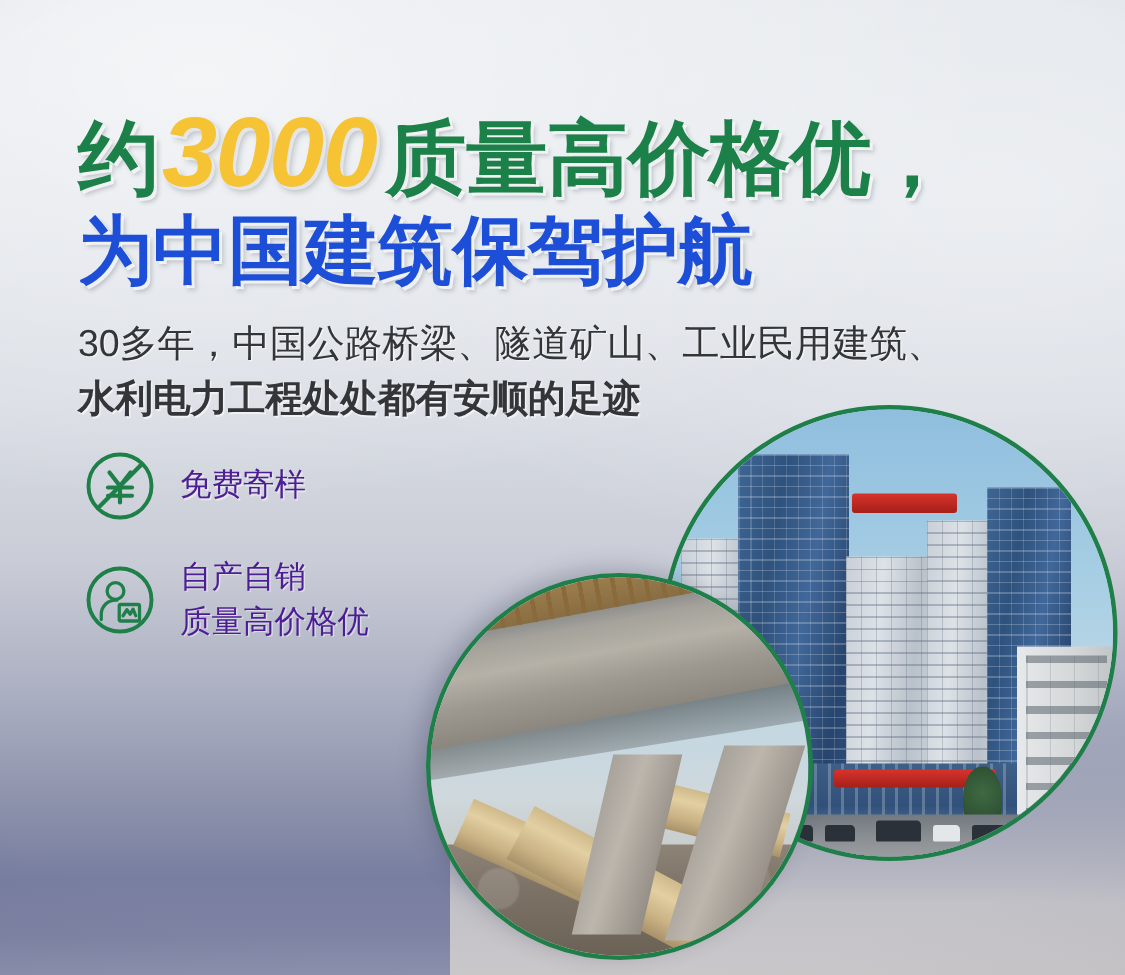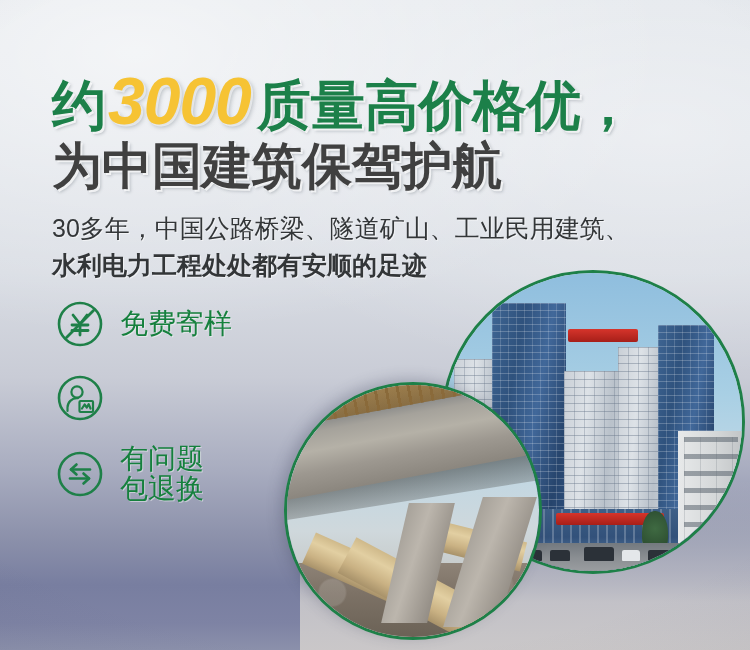--- a/index.html
+++ b/index.html
@@ -66,21 +66,21 @@
   .headline1 .num {
     color:#f6c334; font-size:66px;
     font-style:italic; font-weight:bold;
     letter-spacing:-1px;
     padding:0 6px 0 2px;
     text-shadow:2px 2px 0 rgba(255,255,255,.55), 3px 3px 4px rgba(90,100,110,.35);
     margin-top:29px;
   }
   .headline2 {
     font-size:50px; line-height:56px;
-    font-weight:bold; color:#404040;
+    font-weight:bold; color:#1d4ed8;
     margin-top:4px;
     text-shadow:2px 2px 0 rgba(255,255,255,.75), 3px 3px 3px rgba(90,100,110,.30);
     white-space:nowrap;
   }
   .subline {
     margin-top:16px;
     font-size:25px; line-height:37px;
     color:#333638;
     white-space:nowrap;
     text-shadow:1px 1px 0 rgba(255,255,255,.55);
@@ -92,22 +92,22 @@
     display:flex; align-items:center;
     margin-bottom:18px;
     min-height:56px;
   }
   .feature .ficon {
     flex:0 0 52px; width:52px; height:52px;
     margin-right:14px;
   }
   .feature .ficon svg { display:block; width:52px; height:52px; }
   .feature .flabel {
-    font-size:28px; line-height:30px;
-    color:#15803d;
+    font-size:21px; line-height:30px;
+    color:#4c1d95;
     white-space:pre-line;
     text-shadow:1px 1px 0 rgba(255,255,255,.45);
   }
 
   
   .photo-circle {
     position:absolute; border-radius:50%;
     overflow:hidden;
     border:3px solid #1e8048;
   }
@@ -324,33 +324,20 @@
         <svg viewBox="0 0 52 52" fill="none" stroke="#1e8048" stroke-width="2.6">
           <circle cx="26" cy="26" r="21"></circle>
           <g stroke-width="2.2" stroke-linecap="round" stroke-linejoin="round">
             <circle cx="23" cy="20" r="5.6"></circle>
             <path d="M13.5 39 v-3.5 c0 -5.2 4.3 -9.4 9.5 -9.4 h1"></path>
             <rect x="25.5" y="29" width="13.5" height="11" rx="1"></rect>
             <path d="M28 36.5 l2.6 -4 l2.2 3 l1.9 -3.4 l1.8 4.4"></path>
           </g>
         </svg>
       </span>
+      <span class="flabel">自产自销
+质量高价格优</span>
     </div>
 
-    <div class="feature">
-      <span class="ficon">
-        <svg viewBox="0 0 52 52" fill="none" stroke="#1e8048" stroke-width="2.6">
-          <circle cx="26" cy="26" r="21"></circle>
-          <g stroke-width="2.6" stroke-linecap="round" stroke-linejoin="round">
-            <path d="M36 21.5 H17"></path>
-            <path d="M22.5 16.5 L17 21.5 L22.5 26.5"></path>
-            <path d="M16 30.5 H35"></path>
-            <path d="M29.5 25.5 L35 30.5 L29.5 35.5"></path>
-          </g>
-        </svg>
-      </span>
-      <span class="flabel">有问题
-包退换</span>
-    </div>
 
   </div>
 
 </div>
 
 </body></html>

